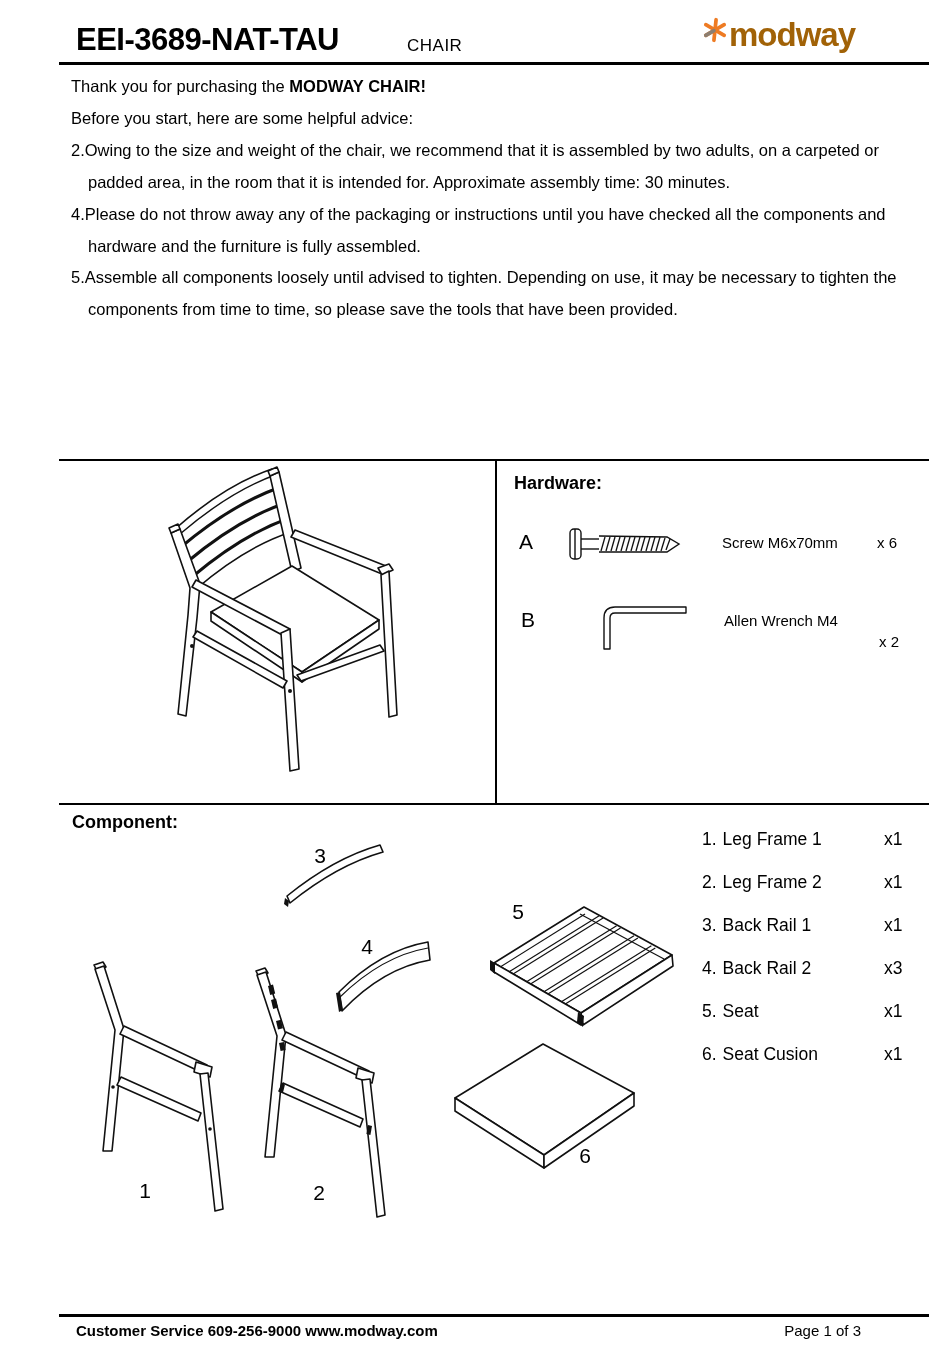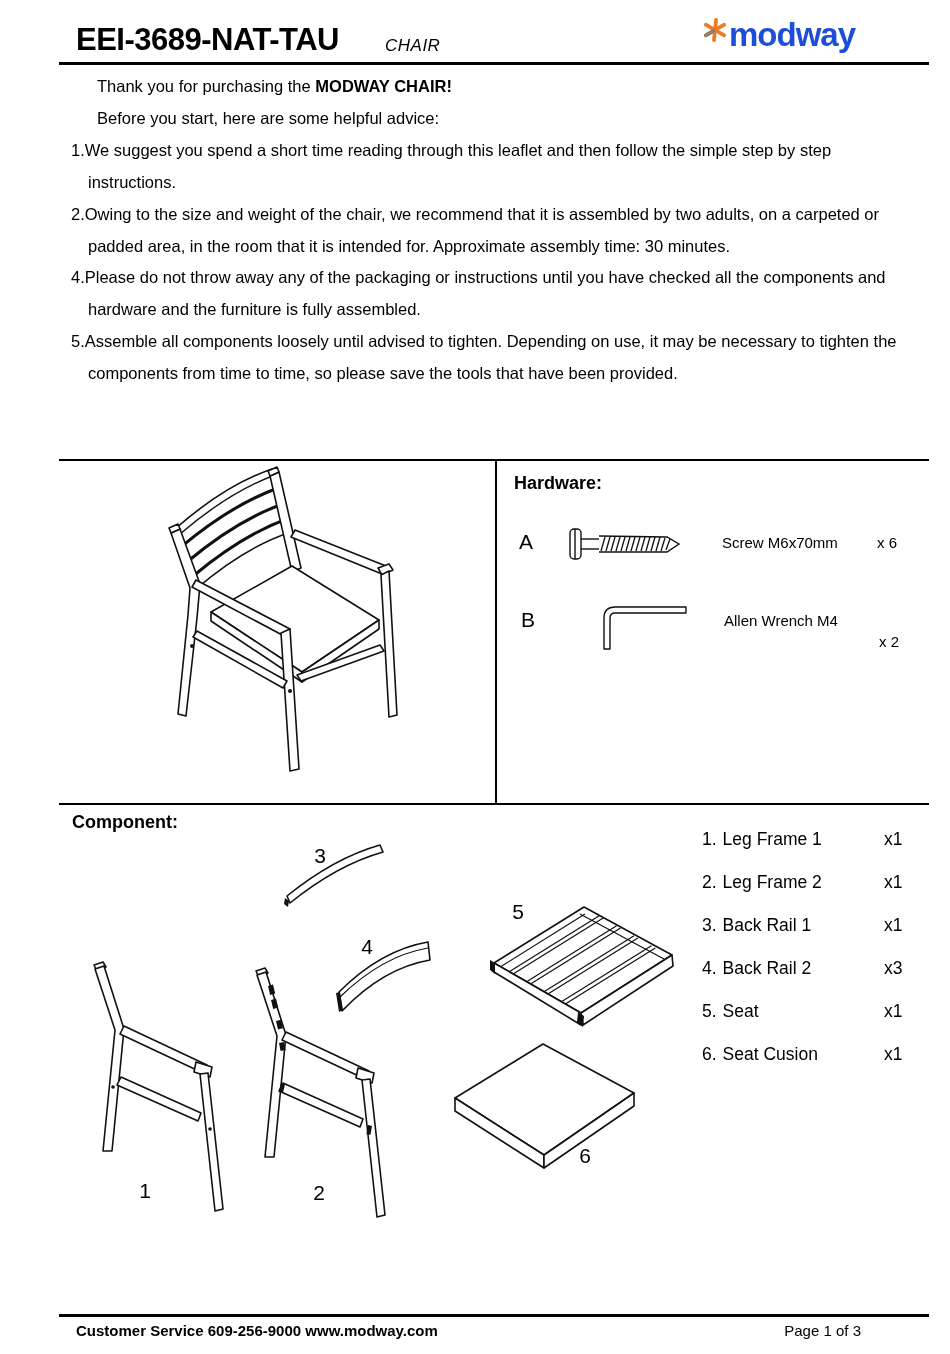--- a/index.html
+++ b/index.html
@@ -11,28 +11,28 @@
   }
   .rule { position:absolute; left:40px; width:870px; background:#000; }
   .rule-header   { top:62px;  height:3px; }
   .rule-hardware { top:459px; height:2px; }
   .rule-component{ top:803px; height:2px; }
   .rule-footer   { top:1314px;height:3px; }
   .vdivider { position:absolute; left:476px; top:459px; width:2px; height:346px; background:#000; }
 
   
   .model-title { position:absolute; left:57px; top:22px; font-size:31px; font-weight:bold; letter-spacing:-0.5px; }
-  .product-type{ position:absolute; left:366px; top:36px; font-size:17px; letter-spacing:0.5px;font-style:italic; }
+  .product-type{ position:absolute; left:388px; top:36px; font-size:17px; letter-spacing:0.5px; }
   .brand-logo  { position:absolute; left:683px; top:15px; display:flex; align-items:flex-start; }
-  .brand-logo .logo-text { font-size:33px; font-weight:bold; color:#1d4ed8; letter-spacing:-1px; line-height:40px; margin-left:1px; }
+  .brand-logo .logo-text { font-size:33px; font-weight:bold; color:#a16207; letter-spacing:-1px; line-height:40px; margin-left:1px; }
 
   
   .intro { position:absolute; left:52px; top:71px; width:830px; font-size:16.5px; line-height:31.9px; }
   .intro p { margin:0; padding-left:17px; text-indent:-17px; }
-  .intro .lead { padding-left:0; text-indent:0;margin-left:26px; }
+  .intro .lead { padding-left:0; text-indent:0; }
   .b { font-weight:bold; }
 
   
   .hw-title { position:absolute; left:495px; top:473px; font-size:18px; font-weight:bold; }
   .hw-label-a { position:absolute; left:500px; top:530px; font-size:21px; }
   .hw-label-b { position:absolute; left:502px; top:608px; font-size:21px; }
   .hw-icon-a  { position:absolute; left:548px; top:522px; }
   .hw-icon-b  { position:absolute; left:574px; top:600px; }
   .hw-name-a  { position:absolute; left:703px; top:534px; font-size:15px; }
   .hw-name-b  { position:absolute; left:705px; top:612px; font-size:15px; }
@@ -76,21 +76,20 @@
       </g>
       <line x1="3.5" y1="18" x2="11" y2="13.6" stroke="#8D7F71" stroke-width="3.4" stroke-linecap="round"></line>
     </svg>
     <span class="logo-text">modway</span>
   </div>
   <div class="rule rule-header"></div>
 
   <div class="intro">
     <p class="lead"><span>Thank you for purchasing the </span><span class="b">MODWAY CHAIR!</span></p>
     <p class="lead">Before you start, here are some helpful advice:</p>
-    <p><span>1.</span><span>We suggest you spend a short time reading through this leaflet and then follow the simple step by step instructions.</span></p>
     <p><span>2.</span><span>Owing to the size and weight of the chair, we recommend that it is assembled by two adults, on a carpeted or padded area, in the room that it is intended for. Approximate assembly time: 30 minutes.</span></p>
     <p><span>4.</span><span>Please do not throw away any of the packaging or instructions until you have checked all the components and hardware and the furniture is fully assembled.</span></p>
     <p><span>5.</span><span>Assemble all components loosely until advised to tighten. Depending on use, it may be necessary to tighten the components from time to time, so please save the tools that have been provided.</span></p>
   </div>
 
   <div class="rule rule-hardware"></div>
   <div class="vdivider"></div>
 
   <div class="chair-wrap">
     <svg width="436" height="340" viewBox="0 0 436 340">

